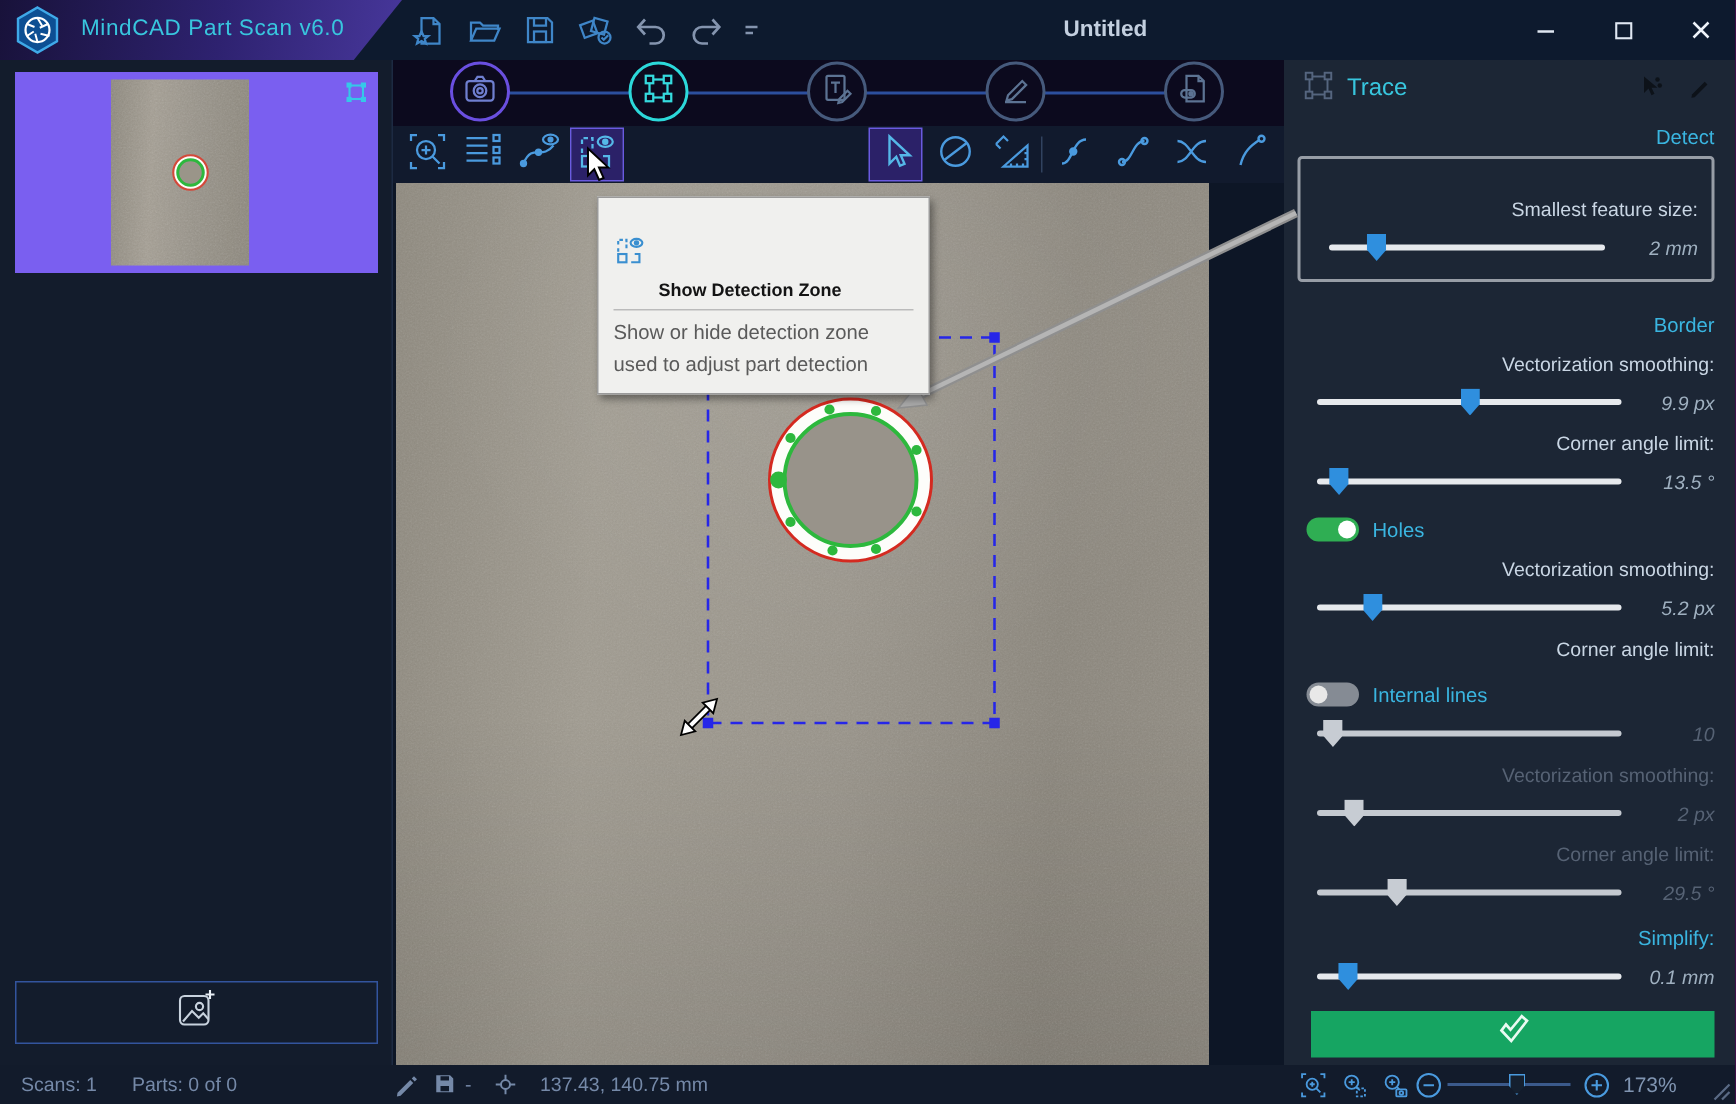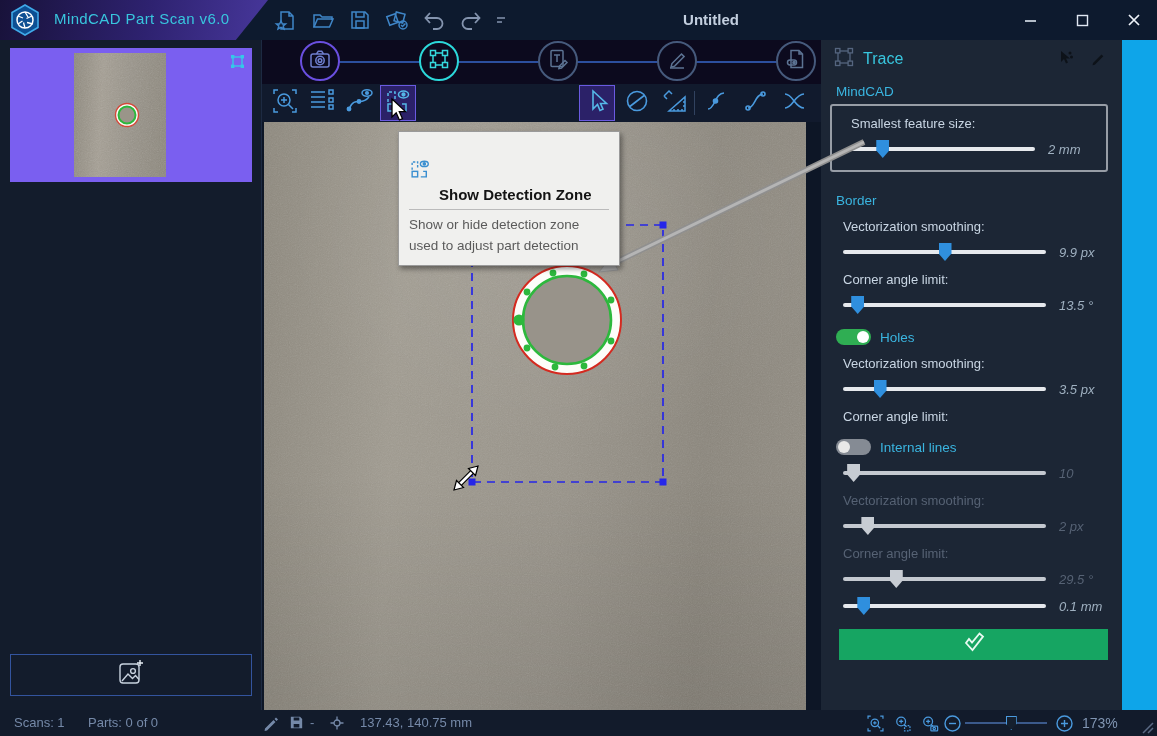--- a/index.html
+++ b/index.html
@@ -1,29 +1,29 @@
 <!DOCTYPE html>
 <html><head>
 <meta charset="utf-8">
 <style>
   * { margin:0; padding:0; box-sizing:border-box; }
   html,body { background:#000; }
   body { font-family:"Liberation Sans", sans-serif; }
-  #app { position:relative; width:1157px; height:736px; background:#0ea5e9; overflow:hidden; }
+  #app { position:relative; width:1157px; height:736px; background:#a21caf; overflow:hidden; }
 
   
   .titlebar { position:absolute; left:0; top:0; width:1157px; height:40px; background:#0d1a2e; }
   .title-purple { position:absolute; left:0; top:0; width:268px; height:40px;
     background:linear-gradient(100deg,#18123a 0%,#2e2270 55%,#47379b 100%);
     clip-path:polygon(0 0,100% 0,88% 100%,0 100%); }
   .logo-wrap { position:absolute; left:8px; top:3px; width:34px; height:34px; }
   .app-title { position:absolute; left:54px; top:10px; font-size:15px; color:#38c6de; letter-spacing:.4px; }
   .tb-tools { position:absolute; left:272px; top:0; height:40px; display:flex; align-items:center; gap:9px; }
   .tb-btn { width:28px; height:28px; display:flex; align-items:center; justify-content:center; }
-  .doc-title { position:absolute; left:631px; top:11px; width:160px; text-align:center;
+  .doc-title { position:absolute; left:657px; top:11px; width:160px; text-align:center;
     font-size:15px; font-weight:bold; color:#c3cfdf; }
   .win-controls { position:absolute; right:10px; top:0; height:40px; display:flex; align-items:center; gap:26px; }
   .win-btn { width:26px; height:26px; display:flex; align-items:center; justify-content:center; }
 
   
   .sidebar { position:absolute; left:0; top:40px; width:262px; height:670px; background:#131c2c; border-right:1px solid #1d2a42; }
   .scan-thumb { position:absolute; left:10px; top:8px; width:242px; height:134px; background:#7a5ff0; }
   .thumb-strip { position:absolute; left:64px; top:5px; width:92px; height:124px;
     background:linear-gradient(93deg,#8e897e,#a59f94 30%,#99948a 60%,#8d887d); }
   .thumb-badge { position:absolute; right:7px; top:6px; }
@@ -51,25 +51,25 @@
       radial-gradient(ellipse 400px 300px at 55% 20%, rgba(255,255,255,.07), rgba(0,0,0,0) 70%),
       linear-gradient(180deg, rgba(0,0,0,0) 60%, rgba(0,0,0,.10)),
       linear-gradient(93deg,#8e897e 0%,#a09b90 25%,#99948a 55%,#8b867c 80%,#918c82 100%); }
   .noise-svg { position:absolute; left:0; top:0; width:100%; height:100%; }
 
   
   .annot { position:absolute; left:0; top:0; width:1157px; height:736px; pointer-events:none; z-index:6; }
   .tooltip { position:absolute; left:398px; top:131px; width:222px; z-index:7;
     background:#f0f0ee; border:1px solid #9a9a9a; box-shadow:2px 3px 5px rgba(0,0,0,.4); padding:7px 10px 8px; }
   .tooltip-head { display:flex; align-items:center; gap:8px; border-bottom:1px solid #bbb; padding-bottom:6px; }
-  .tooltip-title { font-size:15px; font-weight:bold; color:#141414;margin-top:47px; }
+  .tooltip-title { font-size:12px; font-weight:bold; color:#141414;margin-top:47px; }
   .tooltip-body { padding-top:5px; font-size:13.5px; color:#5a5a5a; line-height:1.55; }
 
   
-  .panel { position:absolute; left:821px; top:40px; width:301px; height:670px; background:#1c2635; padding:6px 14px 0 12px; }
+  .panel { position:absolute; left:856px; top:40px; width:301px; height:670px; background:#1c2635; padding:6px 14px 0 12px;text-align:right; }
   .panel-header { display:flex; align-items:center; gap:8px; height:26px; position:relative; }
   .panel-title { font-size:16px; color:#38c6de; }
   .panel-header-icons { position:absolute; right:2px; top:4px; display:flex; gap:16px; }
   .section-label { font-size:13.5px; color:#3ab5e0; margin:12px 0 0 3px; }
   .callout-box { border:2px solid #979da6; border-radius:3px; margin:5px 0 2px -3px; padding:6px 9px 12px; }
   .ctl-label { font-size:13px; color:#c9d6e4; margin:11px 0 0 10px; }
   .slider-row { display:flex; align-items:center; margin:9px 0 0 10px; height:18px; }
   .track { position:relative; flex:1; height:4px; background:#e6e9ed; border-radius:2px; }
   .thumb { position:absolute; top:-7px; width:13px; height:18px; background:#2f8fde;
     clip-path:polygon(0 0,100% 0,100% 58%,50% 100%,0 58%); }
@@ -404,24 +404,24 @@
             </svg>
         </span>
         <span>
           <svg width="16" height="16" viewBox="0 0 16 16">
               <path d="M3 13 L11.5 4.5 l1.8 1.8 L4.8 14.8 L2.6 15.2 z" fill="#0d1219"></path>
             </svg>
         </span>
       </span>
     </div>
 
-    <div class="section-label">MindCAD</div>
+    <div class="section-label">Detect</div>
 
     <div class="callout-box">
-      <div class="ctl-label" style="margin-top:4px">Smallest feature size:</div>
+      <div class="ctl-label" style="margin-top:20px">Smallest feature size:</div>
       <div class="slider-row">
         <div class="track">
           <div class="thumb" style="left: calc(17% - 6px);"></div>
         </div>
         <span class="slider-val">2 mm</span>
       </div>
     </div>
 
     <div class="section-label" style="margin-top:21px">Border</div>
 
@@ -446,21 +446,21 @@
           <div class="knob"></div>
         </div>
       <span class="toggle-label">Holes</span>
     </div>
 
     <div class="ctl-label">Vectorization smoothing:</div>
     <div class="slider-row">
       <div class="track">
         <div class="thumb" style="left: calc(18% - 6px);"></div>
       </div>
-      <span class="slider-val">3.5 px</span>
+      <span class="slider-val">5.2 px</span>
     </div>
 
     <div class="ctl-label">Corner angle limit:</div>
 
     <div class="toggle-row">
       <div class="toggle">
           <div class="knob"></div>
         </div>
       <span class="toggle-label">Internal lines</span>
     </div>
@@ -483,20 +483,21 @@
 
       <div class="ctl-label">Corner angle limit:</div>
       <div class="slider-row">
         <div class="track">
           <div class="thumb" style="left: calc(26% - 6px);"></div>
         </div>
         <span class="slider-val">29.5 °</span>
       </div>
     </div>
 
+    <div class="section-label" style="margin-top:14px">Simplify:</div>
     <div class="slider-row">
       <div class="track">
         <div class="thumb" style="left: calc(10% - 6px);"></div>
       </div>
       <span class="slider-val">0.1 mm</span>
     </div>
 
     <div class="apply-btn">
       <span>
         <svg width="40" height="24" viewBox="0 0 40 24" fill="none" stroke="#e9faf2" stroke-width="1.8">

